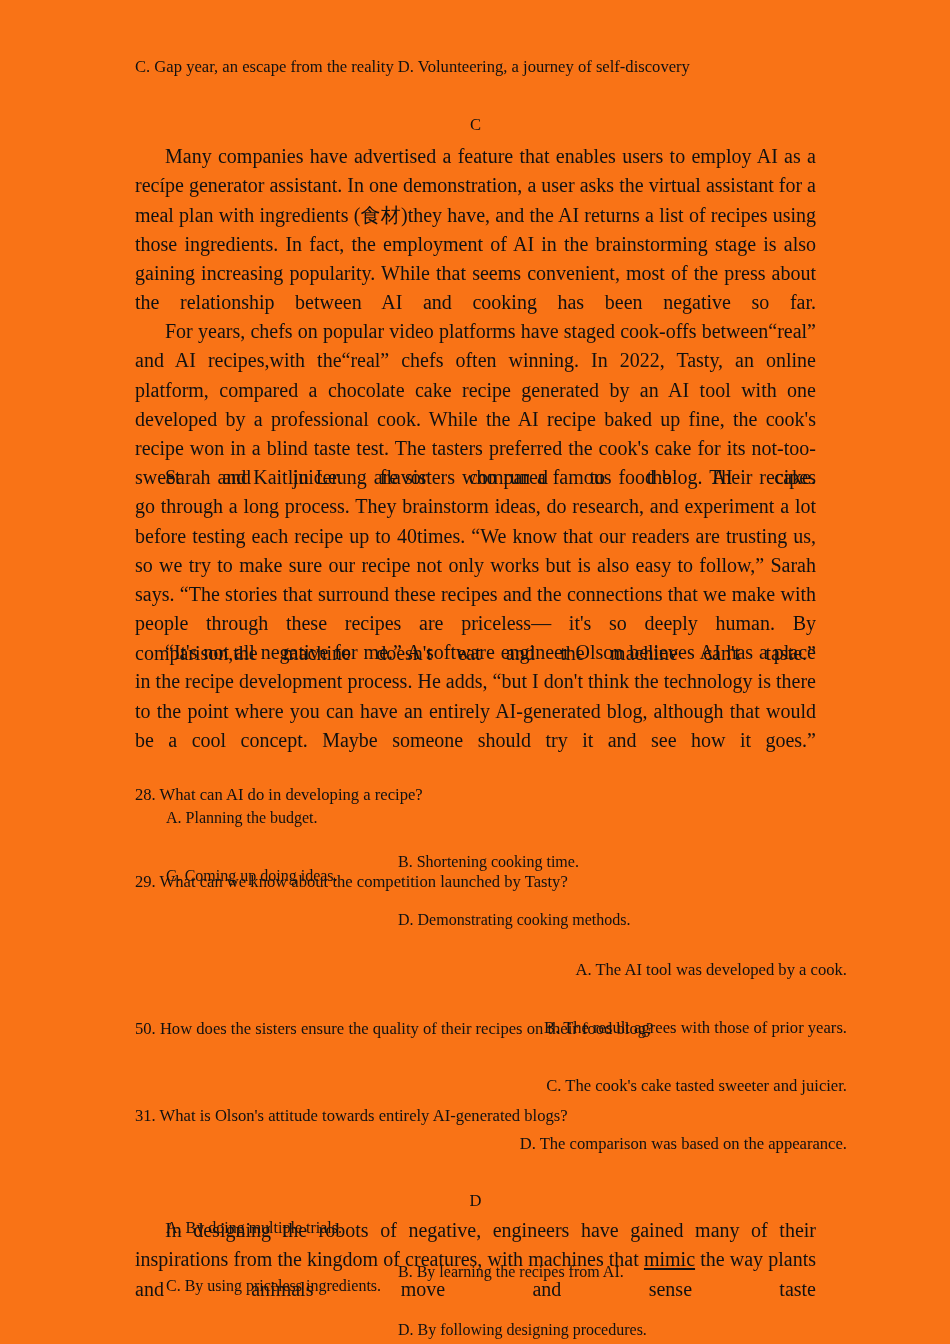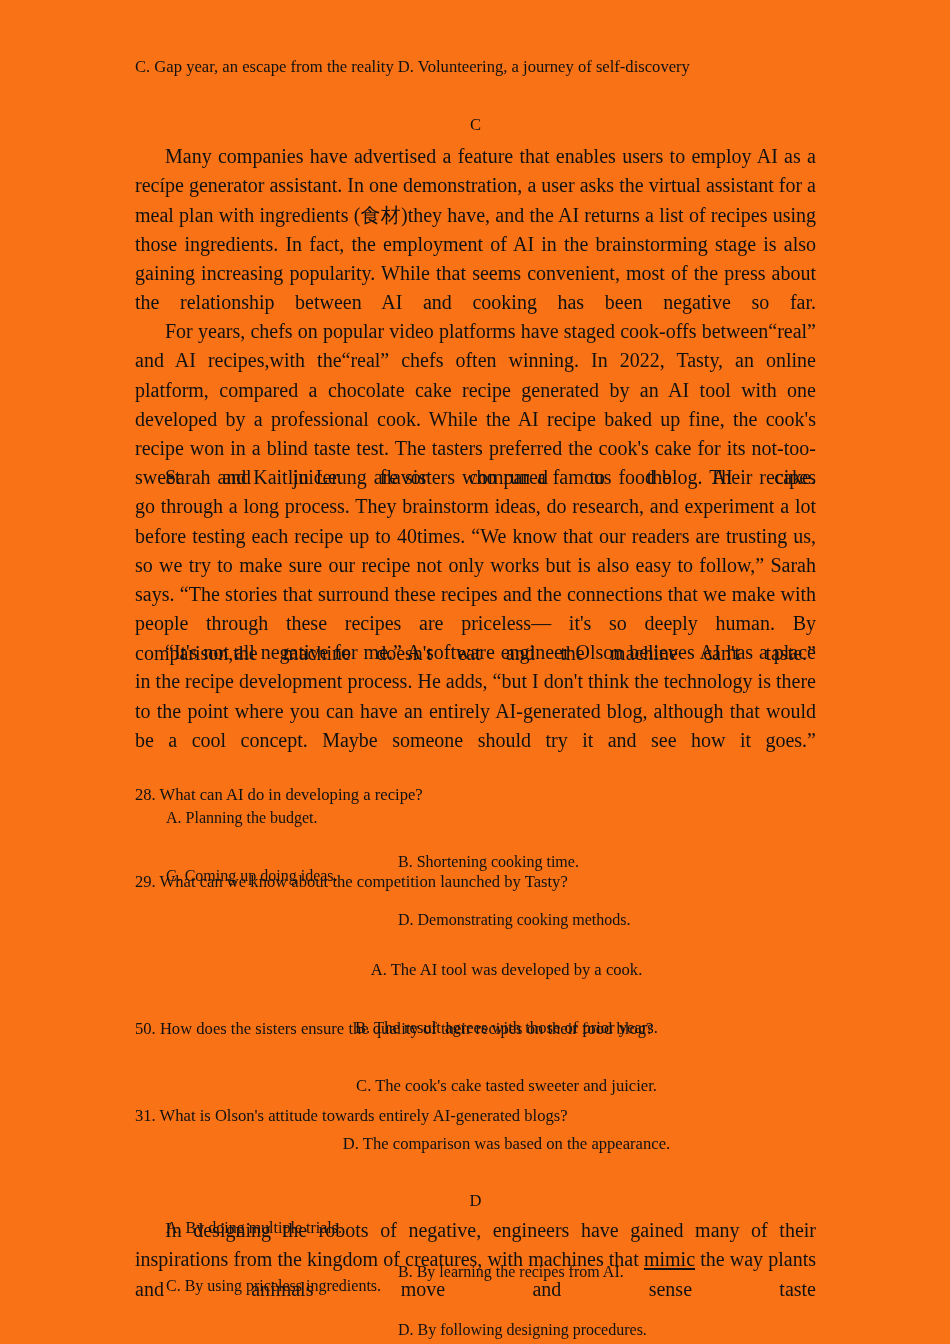--- a/index.html
+++ b/index.html
@@ -62,21 +62,21 @@
 
   .q-stem {
     font-size: 16.6px;
     line-height: 29.3px;
     text-align: left;
   }
 
   .opt-row {
     font-size: 16.6px;
     line-height: 29.3px;
-    text-align: center;
+    text-align: right;
     padding-left: 31px;
     position: relative;
   }
 
   .opt-two {
     display: block;
     position: relative;
     height: 29.3px;
   }
   .opt-two .c1 {

